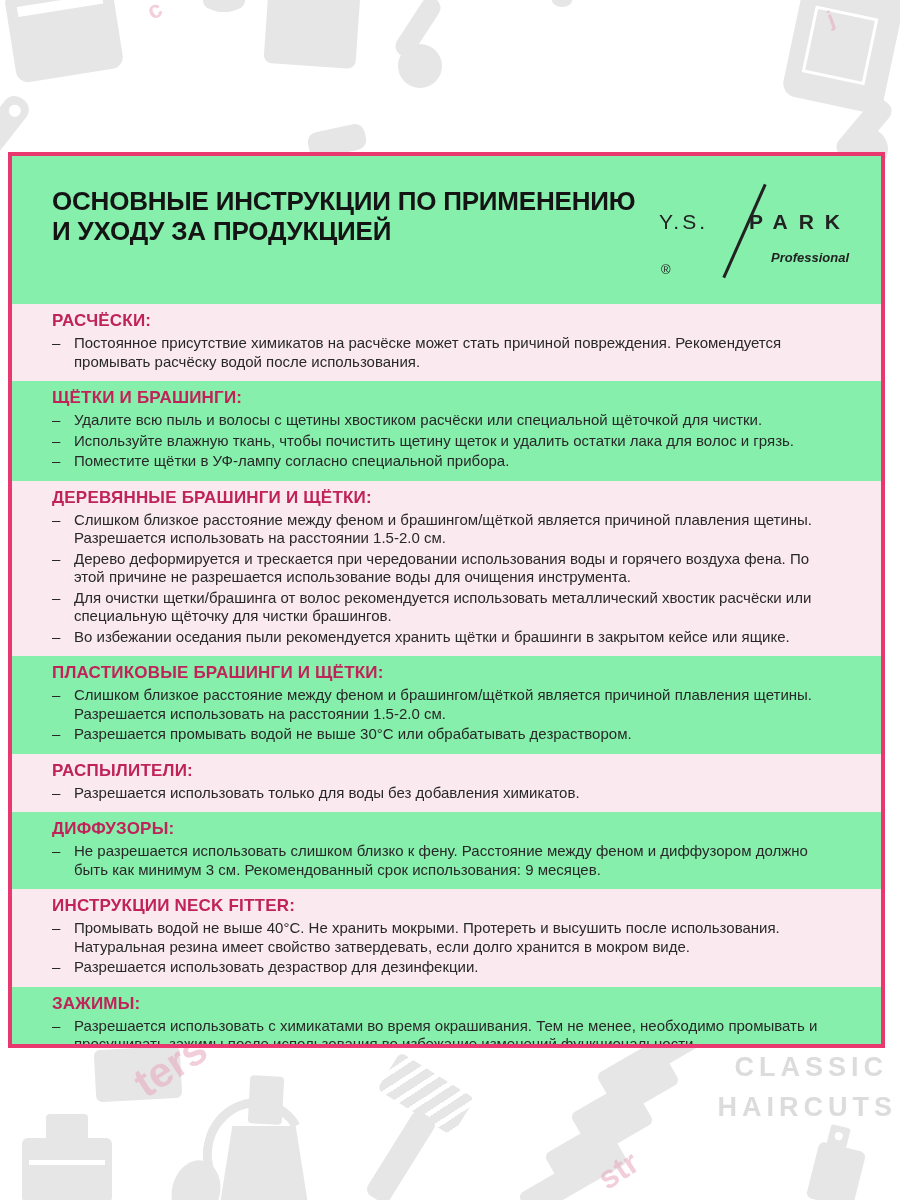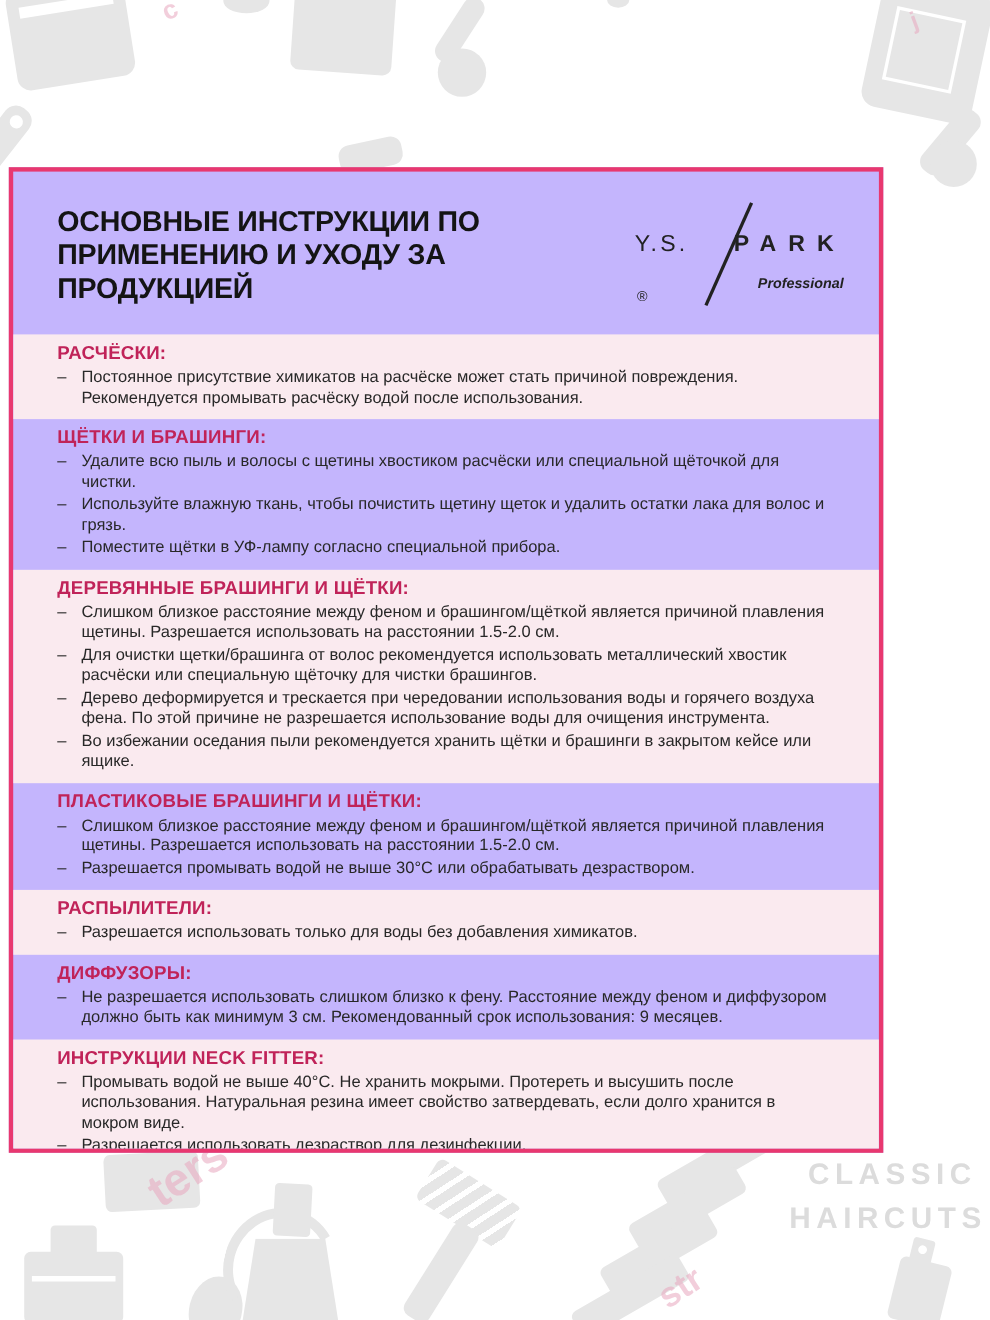--- a/index.html
+++ b/index.html
@@ -51,22 +51,22 @@
   .spray-nz .dot{position:absolute;left:6px;top:6px;width:8px;height:8px;border-radius:50%;background:#fff;}
 
   .classic{right:12px;top:1052px;}
   .haircuts{right:3px;top:1092px;}
   .ters{left:132px;top:1042px;font-size:42px;transform:rotate(-33deg);}
   .str{left:598px;top:1152px;font-size:32px;transform:rotate(-33deg);}
   .wm-c{left:148px;top:-4px;font-size:24px;transform:rotate(-25deg);}
   .wm-j{left:828px;top:6px;font-size:22px;transform:rotate(-20deg);}
 
   
-  .card{position:absolute;left:8px;top:152px;width:795px;height:896px;box-sizing:border-box;
-        border:4px solid #e8386f;background:#c4b5fd;z-index:2;overflow:hidden;}
+  .card{position:absolute;left:8px;top:152px;width:877px;height:896px;box-sizing:border-box;
+        border:4px solid #e8386f;background:#86efac;z-index:2;overflow:hidden;}
   .card-header{display:flex;justify-content:space-between;align-items:flex-start;
         padding:30px 30px 0 40px;}
   .title{max-width:645px;font-size:26px;line-height:1.17;font-weight:bold;color:#141414;
         letter-spacing:-0.2px;}
   .logo{position:relative;width:192px;height:96px;flex:0 0 auto;color:#222;}
   .logo .ys{position:absolute;left:0;top:24px;font-size:21px;font-weight:normal;letter-spacing:3px;}
   .logo .slash{position:absolute;left:84px;top:-6px;width:3px;height:102px;background:#222;
         transform:rotate(24deg);}
   .logo .park{position:absolute;right:0;top:24px;font-size:21px;font-weight:bold;letter-spacing:11px;}
   .logo .prof{position:absolute;right:2px;top:64px;font-size:13px;font-weight:bold;font-style:italic;}
@@ -171,24 +171,24 @@
             <span class="txt">Поместите щётки в УФ-лампу согласно специальной прибора.</span>
           </div>
       </section>
 
       <section class="sec tint">
         <h2>ДЕРЕВЯННЫЕ БРАШИНГИ И ЩЁТКИ:</h2>
         <div class="item">
             <span class="txt">Слишком близкое расстояние между феном и брашингом/щёткой является причиной плавления щетины. Разрешается использовать на расстоянии 1.5-2.0 см.</span>
           </div>
         <div class="item">
+            <span class="txt">Дерево деформируется и трескается при чередовании использования воды и горячего воздуха фена. По этой причине не разрешается использование воды для очищения инструмента.</span>
+          </div>
+        <div class="item">
             <span class="txt">Для очистки щетки/брашинга от волос рекомендуется использовать металлический хвостик расчёски или специальную щёточку для чистки брашингов.</span>
-          </div>
-        <div class="item">
-            <span class="txt">Дерево деформируется и трескается при чередовании использования воды и горячего воздуха фена. По этой причине не разрешается использование воды для очищения инструмента.</span>
           </div>
         <div class="item">
             <span class="txt">Во избежании оседания пыли рекомендуется хранить щётки и брашинги в закрытом кейсе или ящике.</span>
           </div>
       </section>
 
       <section class="sec">
         <h2>ПЛАСТИКОВЫЕ БРАШИНГИ И ЩЁТКИ:</h2>
         <div class="item">
             <span class="txt">Слишком близкое расстояние между феном и брашингом/щёткой является причиной плавления щетины. Разрешается использовать на расстоянии 1.5-2.0 см.</span>

